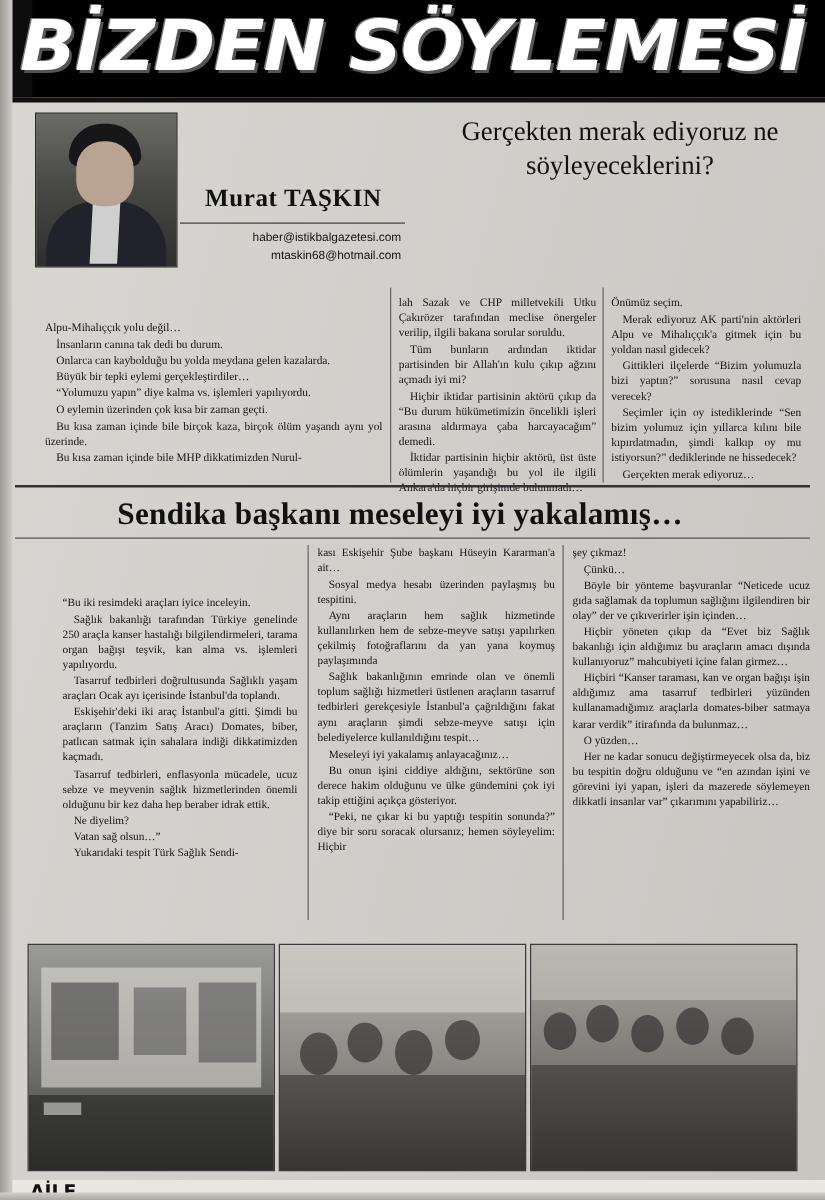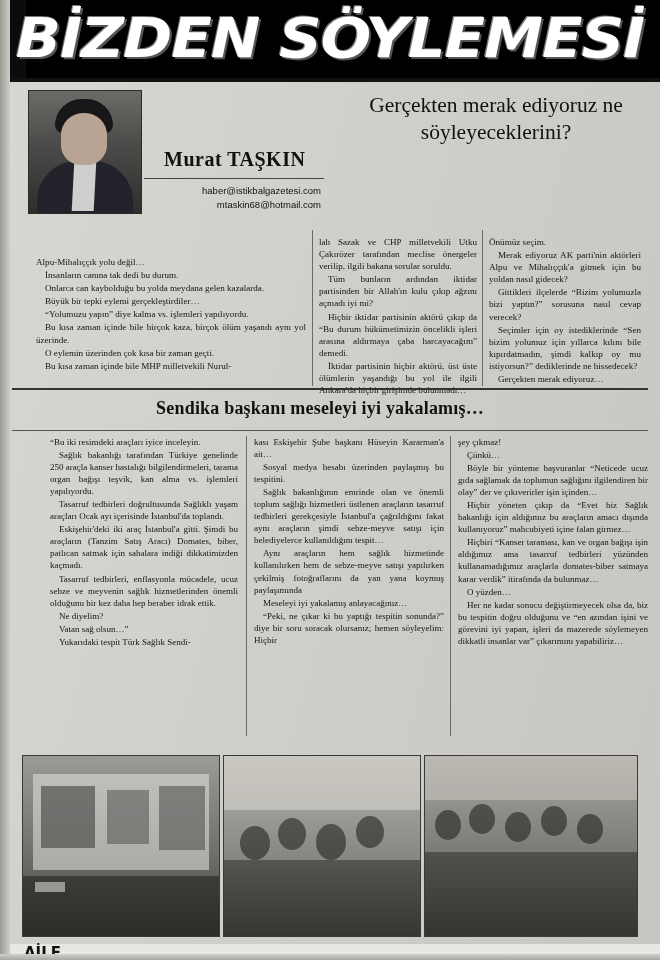--- a/index.html
+++ b/index.html
@@ -105,27 +105,27 @@
     position:absolute;width:1px;background:#6a6a68;
   }
   .hr-thick{
     position:absolute;left:12px;width:636px;height:2px;background:#333;
   }
   
   .mid-head{
     position:absolute;left:0;top:398px;width:640px;
     text-align:center;
     font-family:"Liberation Serif", serif;
-    font-weight:bold;font-size:18px;color:#111;
+    font-weight:bold;font-size:25px;color:#111;
     letter-spacing:0.2px;
   }
   .mid-cols{
     position:absolute;left:14px;top:436px;width:632px;height:310px;
   }
-  .m1{left:36px;width:188px;}
+  .m1{left:36px;width:188px;margin-top:40px;}
   .m2{left:240px;width:190px;}
   .m3{left:444px;width:190px;}
   .mid-cols .col{font-size:9.0px;line-height:1.34;}
   
   .photos{
     position:absolute;left:22px;top:755px;width:616px;height:182px;
     display:flex;gap:3px;
   }
   .pimg{position:relative;overflow:hidden;border:1px solid #3a3a38;}
   .p1{width:196px;background:linear-gradient(180deg,#9a9a96 0%,#6e6e6a 55%,#3d3d3a 100%);}
@@ -179,23 +179,23 @@
 
     <div class="headline">Gerçekten merak ediyoruz ne söyleyeceklerini?</div>
 
     <div class="cols-top">
       <div class="col c1" id="t1">
           <p class="noind">Alpu-Mihalıççık yolu değil…</p>
           <p>İnsanların canına tak dedi bu durum.</p>
           <p>Onlarca can kaybolduğu bu yolda meydana gelen kazalarda.</p>
           <p>Büyük bir tepki eylemi gerçekleştirdiler…</p>
           <p>“Yolumuzu yapın” diye kalma vs. işlemleri yapılıyordu.</p>
+          <p>O eylemin üzerinden çok kısa bir zaman geçti.</p>
           <p>Bu kısa zaman içinde bile birçok kaza, birçok ölüm yaşandı aynı yol üzerinde.</p>
-          <p>O eylemin üzerinden çok kısa bir zaman geçti.</p>
-          <p>Bu kısa zaman içinde bile MHP milletvekili Nurul-</p>
+          <p>Bu kısa zaman içinde bile MHP dikkatimizden Nurul-</p>
         </div>
       <div class="col c2" id="t2">
           <p class="noind">lah Sazak ve CHP milletvekili Utku Çakırözer tarafından meclise önergeler verilip, ilgili bakana sorular soruldu.</p>
           <p>Tüm bunların ardından iktidar partisinden bir Allah'ın kulu çıkıp ağzını açmadı iyi mi?</p>
           <p>Hiçbir iktidar partisinin aktörü çıkıp da “Bu durum hükümetimizin öncelikli işleri arasına aldırmaya çaba harcayacağım” demedi.</p>
           <p>İktidar partisinin hiçbir aktörü, üst üste ölümlerin yaşandığı bu yol ile ilgili Ankara'da hiçbir girişimde bulunmadı…</p>
         </div>
       <div class="col c3" id="t3">
           <p class="noind">Önümüz seçim.</p>
           <p>Merak ediyoruz AK parti'nin aktörleri Alpu ve Mihalıççık'a gitmek için bu yoldan nasıl gidecek?</p>
@@ -220,23 +220,24 @@
         <p>Tasarruf tedbirleri doğrultusunda Sağlıklı yaşam araçları Ocak ayı içerisinde İstanbul'da toplandı.</p>
         <p>Eskişehir'deki iki araç İstanbul'a gitti. Şimdi bu araçların (Tanzim Satış Aracı) Domates, biber, patlıcan satmak için sahalara indiği dikkatimizden kaçmadı.</p>
         <p>Tasarruf tedbirleri, enflasyonla mücadele, ucuz sebze ve meyvenin sağlık hizmetlerinden önemli olduğunu bir kez daha hep beraber idrak ettik.</p>
         <p>Ne diyelim?</p>
         <p>Vatan sağ olsun…”</p>
         <p>Yukarıdaki tespit Türk Sağlık Sendi-</p>
       </div>
     <div class="col m2" id="m2">
         <p class="noind">kası Eskişehir Şube başkanı Hüseyin Kararman'a ait…</p>
         <p>Sosyal medya hesabı üzerinden paylaşmış bu tespitini.</p>
+        <p>Aynı araçların hem sağlık hizmetinde kullanılırken hem de sebze-meyve satışı yapılırken çekilmiş fotoğraflarını da yan yana koymuş paylaşımında</p>
         <p>Sağlık bakanlığının emrinde olan ve önemli toplum sağlığı hizmetleri üstlenen araçların tasarruf tedbirleri gerekçesiyle İstanbul'a çağrıldığını fakat aynı araçların şimdi sebze-meyve satışı için belediyelerce kullanıldığını tespit…</p>
-        <p>Aynı araçların hem sağlık hizmetinde kullanılırken hem de sebze-meyve satışı yapılırken çekilmiş fotoğraflarını da yan yana koymuş paylaşımında</p>
         <p>Meseleyi iyi yakalamış anlayacağınız…</p>
+        <p>Bu onun işini ciddiye aldığını, sektörüne son derece hakim olduğunu ve ülke gündemini çok iyi takip ettiğini açıkça gösteriyor.</p>
         <p>“Peki, ne çıkar ki bu yaptığı tespitin sonunda?” diye bir soru soracak olursanız; hemen söyleyelim: Hiçbir</p>
       </div>
     <div class="col m3" id="m3">
         <p class="noind">şey çıkmaz!</p>
         <p>Çünkü…</p>
         <p>Böyle bir yönteme başvuranlar “Neticede ucuz gıda sağlamak da toplumun sağlığını ilgilendiren bir olay” der ve çıkıverirler işin içinden…</p>
         <p>Hiçbir yöneten çıkıp da “Evet biz Sağlık bakanlığı için aldığımız bu araçların amacı dışında kullanıyoruz” mahcubiyeti içine falan girmez…</p>
         <p>Hiçbiri “Kanser taraması, kan ve organ bağışı işin aldığımız ama tasarruf tedbirleri yüzünden kullanamadığımız araçlarla domates-biber satmaya karar verdik” itirafında da bulunmaz…</p>
         <p>O yüzden…</p>
         <p>Her ne kadar sonucu değiştirmeyecek olsa da, biz bu tespitin doğru olduğunu ve “en azından işini ve görevini iyi yapan, işleri da mazerede söylemeyen dikkatli insanlar var” çıkarımını yapabiliriz…</p>

